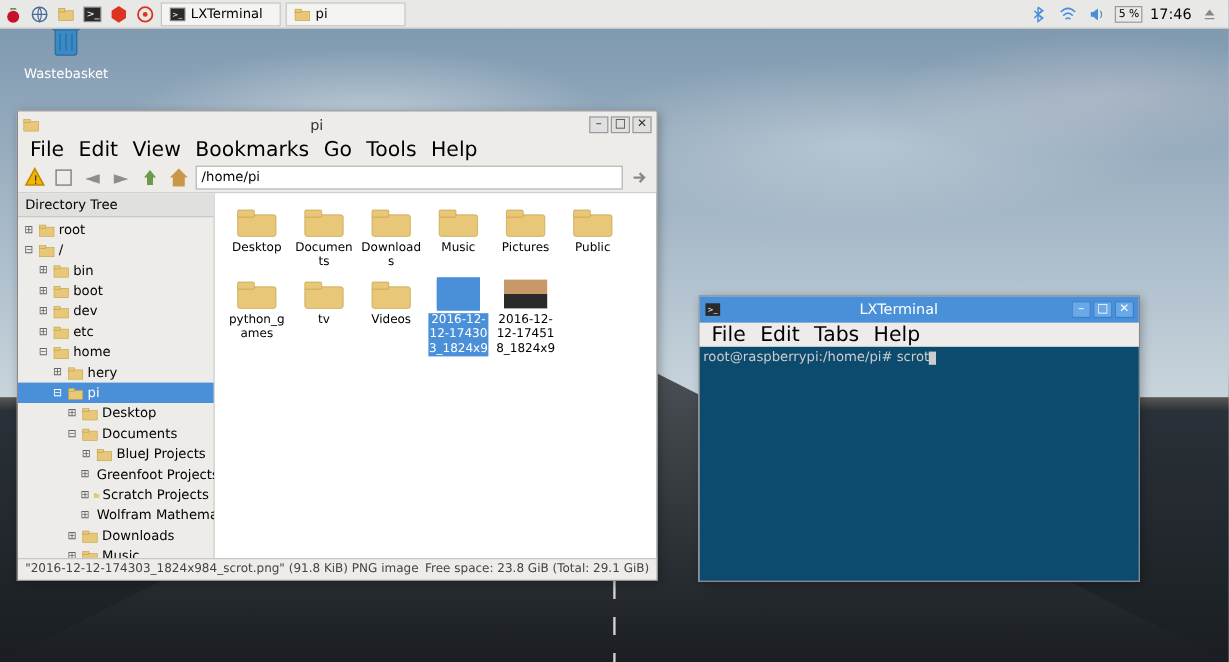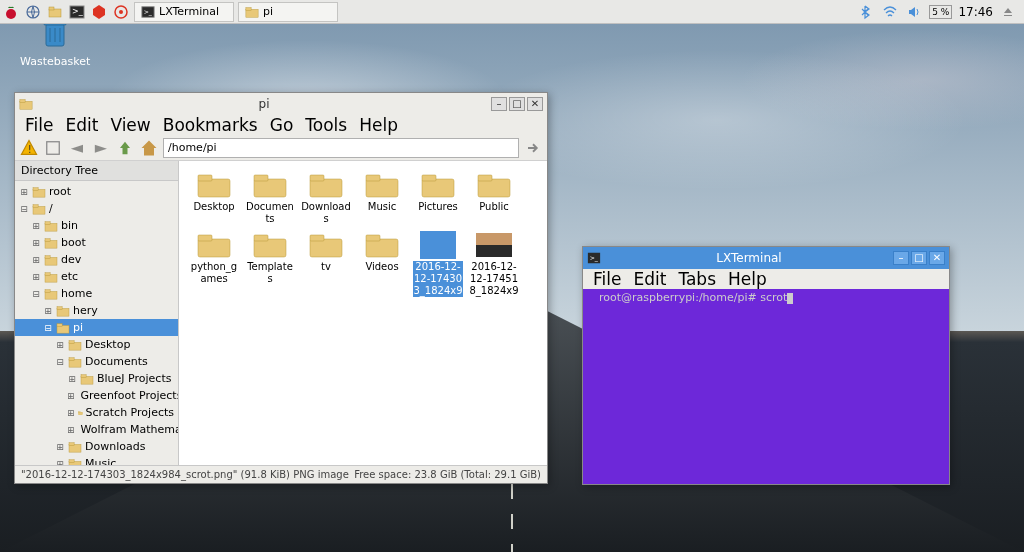--- a/index.html
+++ b/index.html
@@ -56,21 +56,21 @@
 .file-item.selected .ficon { background: #4a90d9; }
 .thumb-sel { background: #4a90d9; width: 36px; height: 24px; }
 .thumb { width: 36px; height: 24px; background: linear-gradient(to bottom, #c89868 50%, #2a2a2a 50%); }
 .statusbar { height: 18px; border-top: 1px solid #c8c8c8; background: #edece8; display: flex; align-items: center; padding: 0 6px; font-size: 10px; color: #444; }
 .statusbar .sb-right { margin-left: auto; }
 
 #term { top: 246px; left: 582px; width: 368px; height: 239px; }
 #term .titlebar { background: #4a90d9; color: #fff; }
 #term .titlebar .winbtn { background: #6aa8e8; border-color: #3a80c9; color: #fff; }
 #term .menubar { background: #edece8; }
-.term-body { flex: 1; background: #6d28d9; color: #ccc; font-family: monospace; font-size: 11px; padding: 2px 16px; overflow: hidden; }
+.term-body { flex: 1; background: #0c4a6e; color: #ccc; font-family: monospace; font-size: 11px; padding: 2px 3px; overflow: hidden; }
 .term-line { white-space: pre; }
 .cursor { display: inline-block; width: 6px; height: 11px; background: #ccc; vertical-align: text-bottom; }
 </style>
 </head>
 <body>
 
 <div class="sky"></div>
 <div class="clouds"></div>
 <div class="road"></div>
 <div class="road-line"></div>
@@ -428,29 +428,20 @@
             </div>
             <div class="flabel">python_games</div>
           </div>
           <div class="file-item">
             <div class="ficon">
               <svg viewBox="0 0 36 28">
                 <rect x="2" y="8" width="32" height="18" rx="2" class="folder-icon"></rect>
                 <rect x="2" y="4" width="14" height="6" rx="1" class="folder-icon"></rect>
               </svg>
             </div>
-            <div class="flabel">Templates</div>
-          </div>
-          <div class="file-item">
-            <div class="ficon">
-              <svg viewBox="0 0 36 28">
-                <rect x="2" y="8" width="32" height="18" rx="2" class="folder-icon"></rect>
-                <rect x="2" y="4" width="14" height="6" rx="1" class="folder-icon"></rect>
-              </svg>
-            </div>
             <div class="flabel">tv</div>
           </div>
           <div class="file-item">
             <div class="ficon">
               <svg viewBox="0 0 36 28">
                 <rect x="2" y="8" width="32" height="18" rx="2" class="folder-icon"></rect>
                 <rect x="2" y="4" width="14" height="6" rx="1" class="folder-icon"></rect>
               </svg>
             </div>
             <div class="flabel">Videos</div>

